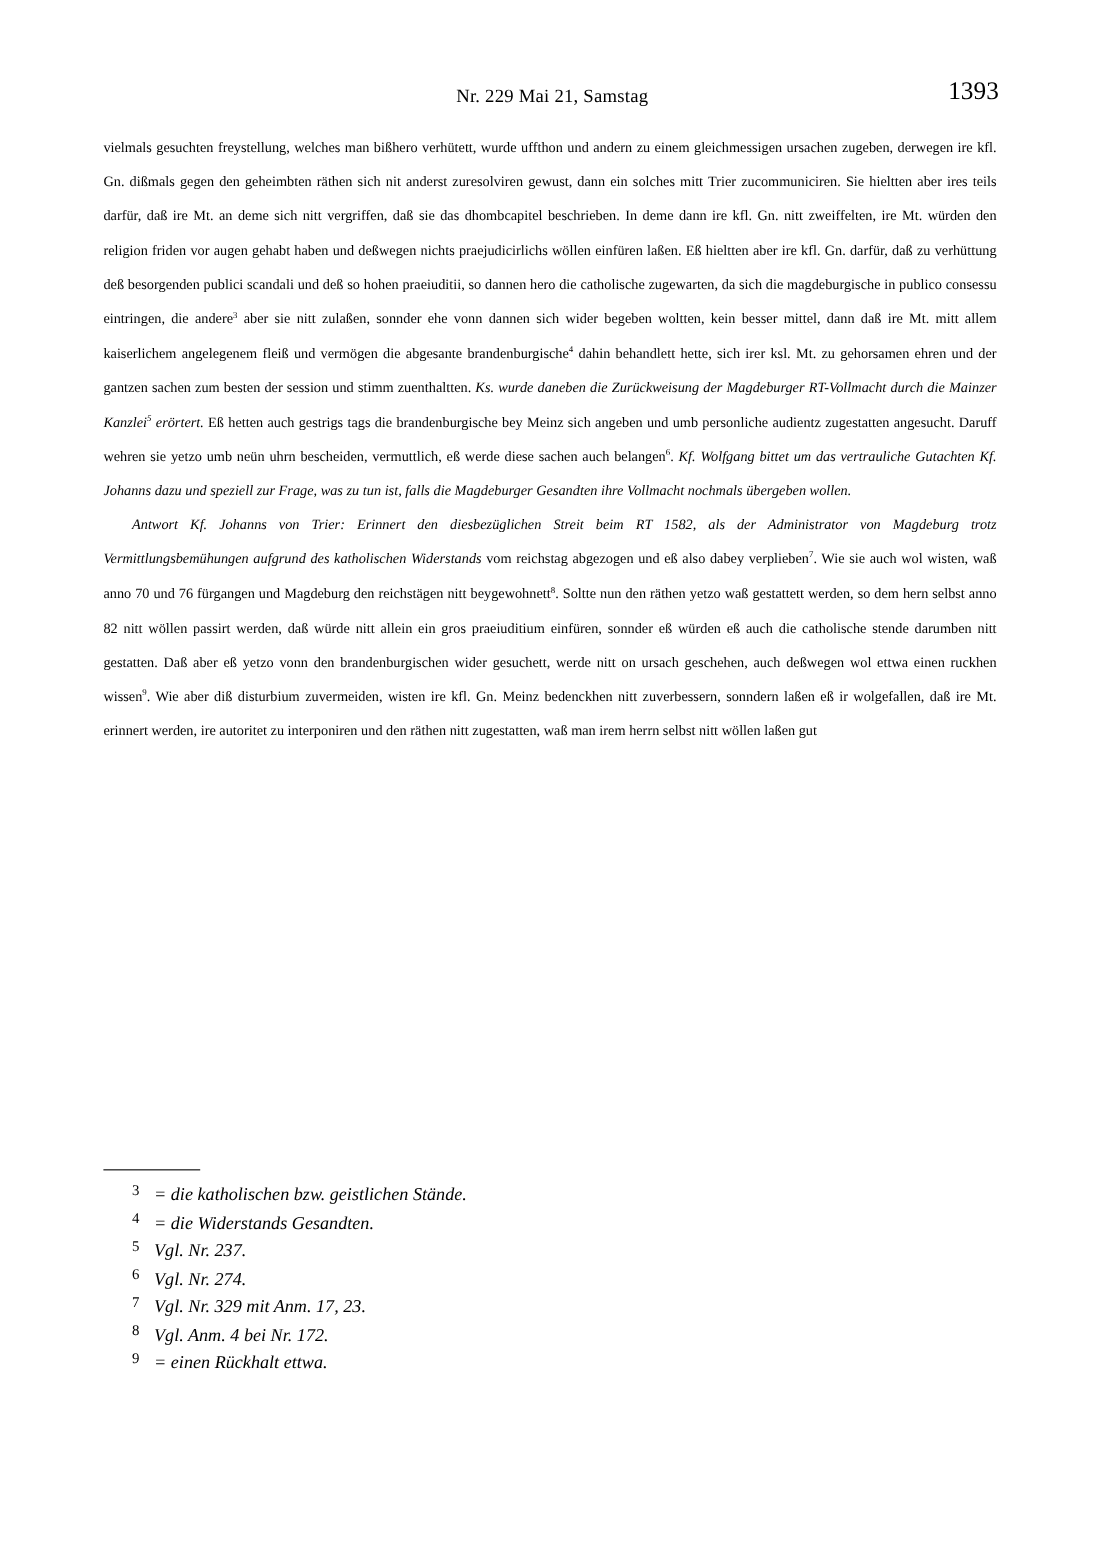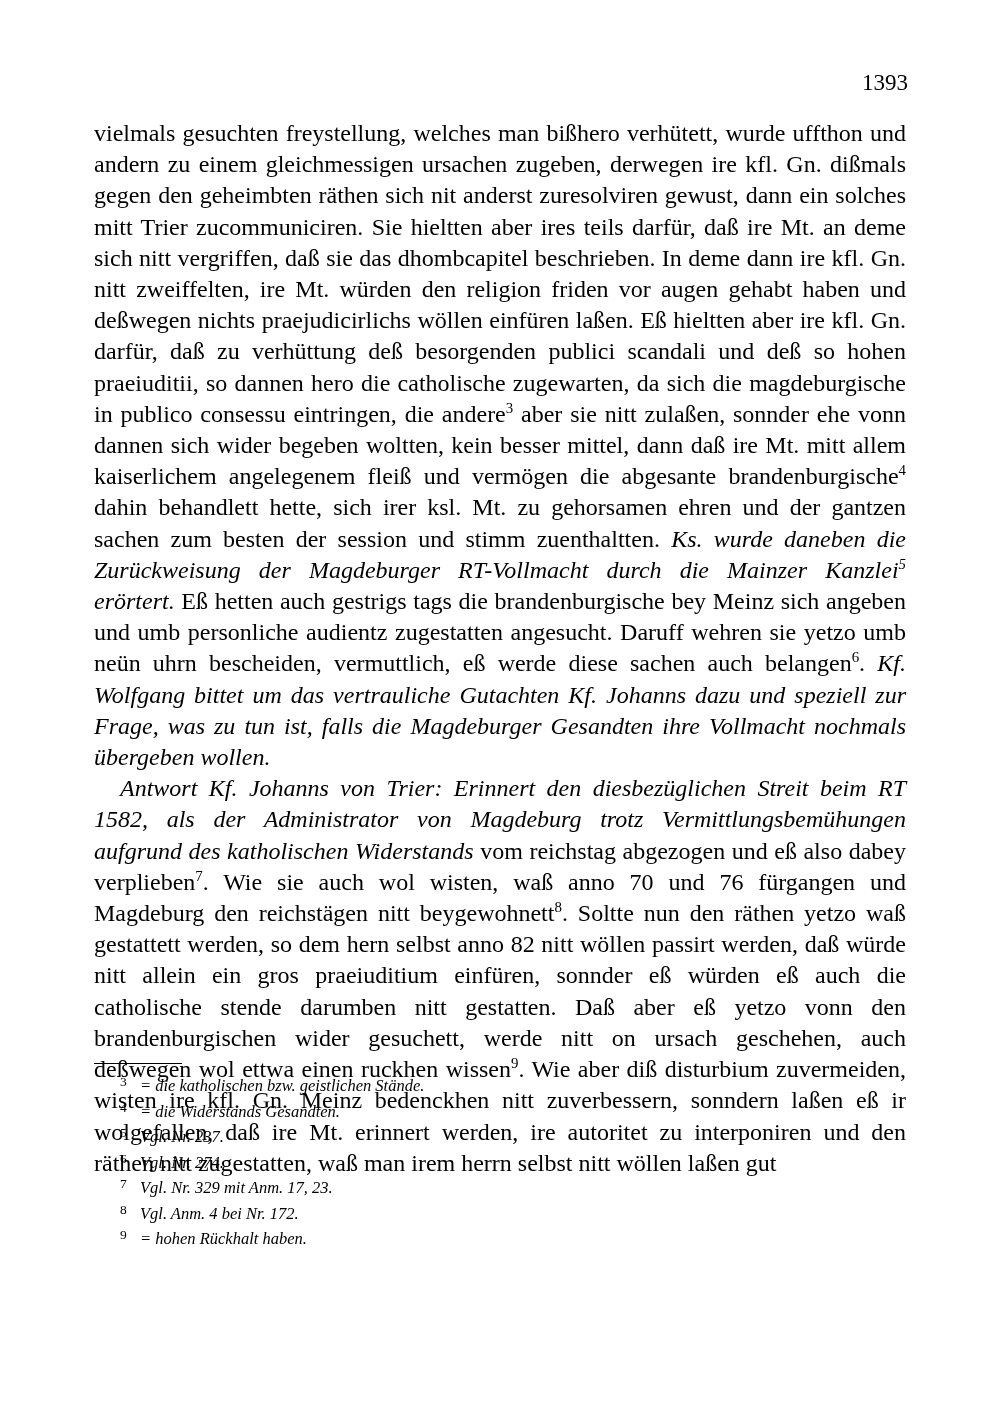--- a/index.html
+++ b/index.html
@@ -36,21 +36,21 @@
     right: 0;
     top: -8px;
     font-size: 23px;
     font-weight: 400;
   }
   .body-text {
     position: absolute;
     top: 118px;
     left: 94px;
     width: 812px;
-    font-size: 24px;
+    font-size: 13px;
     line-height: 31.2px;
     text-align: justify;
     text-justify: inter-word;
     hyphens: manual;
   }
   .body-text p {
     margin: 0;
   }
   .body-text p.indent {
     text-indent: 26px;
@@ -97,20 +97,21 @@
     flex: 1;
     font-style: italic;
   }
 </style>
 </head>
 <body>
 
 <div class="page">
 
   <div class="header">
+    <div class="header-center">Nr. 229 Mai 21, Samstag</div>
     <div class="header-folio">1393</div>
   </div>
 
   <div class="body-text">
     <p id="p-0"><span>vielmals gesuchten freystellung, welches man bißhero verhütett, wurde uffthon und andern zu einem gleichmessigen ursachen zugeben, derwegen ire kfl. Gn. dißmals gegen den geheimbten räthen sich nit anderst zuresolviren gewust, dann ein solches mitt Trier zucommuniciren. Sie hieltten aber ires teils darfür, daß ire Mt. an deme sich nitt vergriffen, daß sie das dhombcapitel beschrieben. In deme dann ire kfl. Gn. nitt zweiffelten, ire Mt. würden den religion friden vor augen gehabt haben und deßwegen nichts praejudicirlichs wöllen einfüren laßen. Eß hieltten aber ire kfl. Gn. darfür, daß zu verhüttung deß besorgenden publici scandali und deß so hohen praeiuditii, so dannen hero die catholische zugewarten, da sich die magdeburgische in publico consessu eintringen, die andere</span><sup>3</sup><span> aber sie nitt zulaßen, sonnder ehe vonn dannen sich wider begeben woltten, kein besser mittel, dann daß ire Mt. mitt allem kaiserlichem angelegenem fleiß und vermögen die abgesante brandenburgische</span><sup>4</sup><span> dahin behandlett hette, sich irer ksl. Mt. zu gehorsamen ehren und der gantzen sachen zum besten der session und stimm zuenthaltten. </span><span class="ital">Ks. wurde daneben die Zurückweisung der Magdeburger RT-Vollmacht durch die Mainzer Kanzlei</span><sup class="ital">5</sup><span class="ital"> erörtert.</span><span> Eß hetten auch gestrigs tags die brandenburgische bey Meinz sich angeben und umb personliche audientz zugestatten angesucht. Daruff wehren sie yetzo umb neün uhrn bescheiden, vermuttlich, eß werde diese sachen auch belangen</span><sup>6</sup><span>. </span><span class="ital">Kf. Wolfgang bittet um das vertrauliche Gutachten Kf. Johanns dazu und speziell zur Frage, was zu tun ist, falls die Magdeburger Gesandten ihre Vollmacht nochmals übergeben wollen.</span></p>
     <p class="indent" id="p-1"><span class="ital">Antwort Kf. Johanns von Trier: Erinnert den diesbezüglichen Streit beim RT 1582, als der Administrator von Magdeburg trotz Vermittlungsbemühungen aufgrund des katholischen Widerstands</span><span> vom reichstag abgezogen und eß also dabey verplieben</span><sup>7</sup><span>. Wie sie auch wol wisten, waß anno 70 und 76 fürgangen und Magdeburg den reichstägen nitt beygewohnett</span><sup>8</sup><span>. Soltte nun den räthen yetzo waß gestattett werden, so dem hern selbst anno 82 nitt wöllen passirt werden, daß würde nitt allein ein gros praeiuditium einfüren, sonnder eß würden eß auch die catholische stende darumben nitt gestatten. Daß aber eß yetzo vonn den brandenburgischen wider gesuchett, werde nitt on ursach geschehen, auch deßwegen wol ettwa einen ruckhen wissen</span><sup>9</sup><span>. Wie aber diß disturbium zuvermeiden, wisten ire kfl. Gn. Meinz bedenckhen nitt zuverbessern, sonndern laßen eß ir wolgefallen, daß ire Mt. erinnert werden, ire autoritet zu interponiren und den räthen nitt zugestatten, waß man irem herrn selbst nitt wöllen laßen gut</span></p>
   </div>
 
   <div class="notes">
     <div class="notes-rule"></div>
@@ -134,18 +135,18 @@
         <div class="note">
           <div class="note-num">7</div>
           <div class="note-text">Vgl. Nr. 329 mit Anm. 17, 23.</div>
         </div>
         <div class="note">
           <div class="note-num">8</div>
           <div class="note-text">Vgl. Anm. 4 bei Nr. 172.</div>
         </div>
         <div class="note">
           <div class="note-num">9</div>
-          <div class="note-text">= hohen Rückhalt haben.</div>
+          <div class="note-text">= einen Rückhalt ettwa.</div>
         </div>
       </div>
   </div>
 
 </div>
 
 </body></html>

